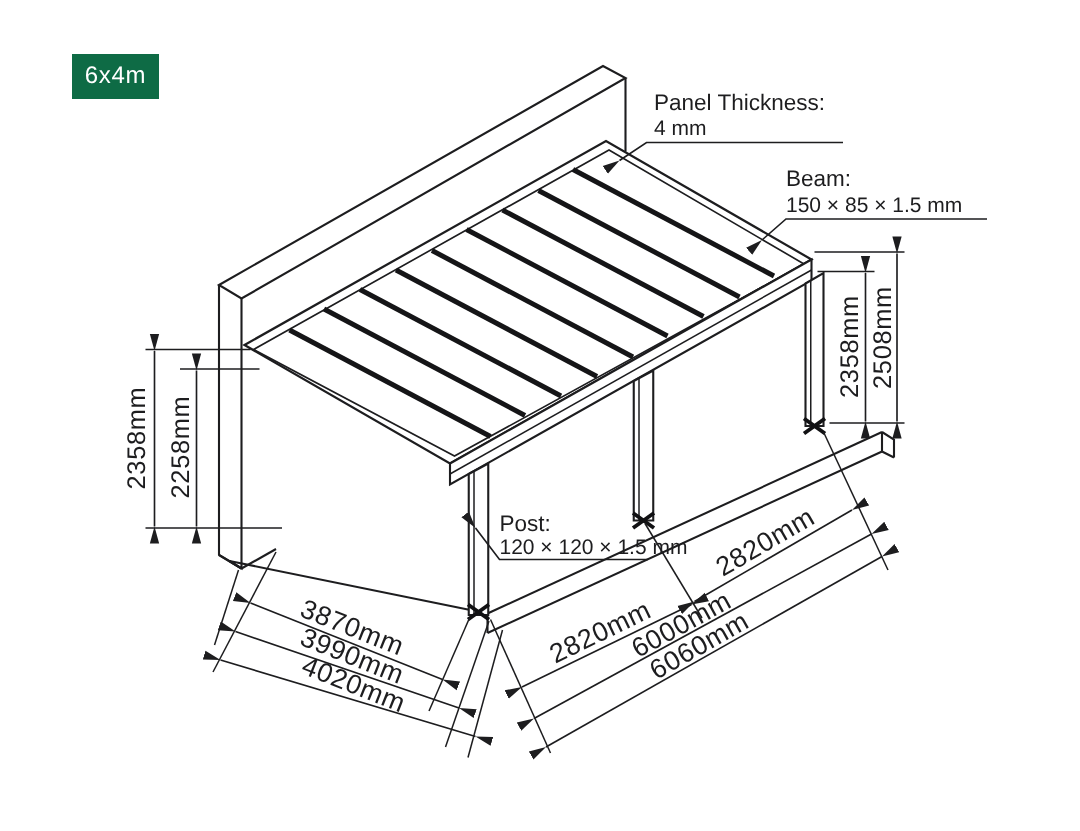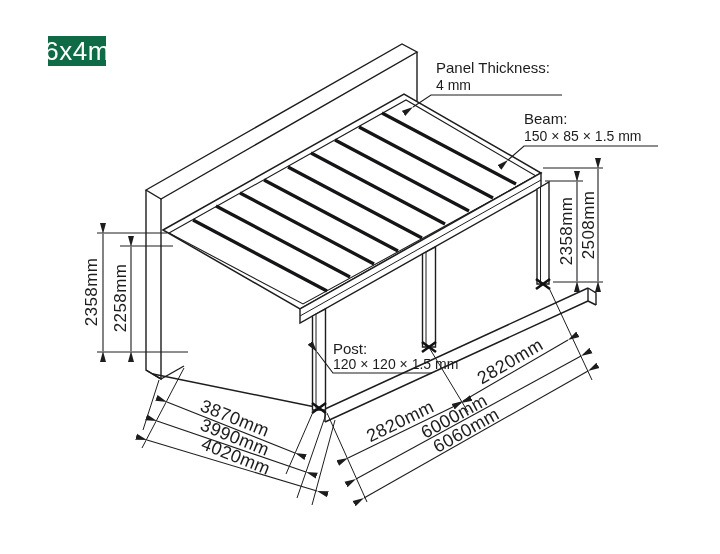--- a/index.html
+++ b/index.html
@@ -7,21 +7,21 @@
     position:relative;
     width:720px;height:554px;
     background:#ffffff;
     overflow:hidden;
     font-family:"Liberation Sans", sans-serif;
   }
   .size-badge{
     position:absolute;left:48px;top:36px;
     width:58px;height:30px;
     display:flex;align-items:center;justify-content:center;
-    font-size:26px;letter-spacing:0.5px;
+    font-size:16px;letter-spacing:0.5px;
     user-select:none;
   }
   svg text{
     font-family:"Liberation Sans", sans-serif;
     fill:#1d1d1f;
   }
   .lbl1{font-size:15px;}
   .lbl2{font-size:14px;}
   .dimv{font-size:17px;letter-spacing:0.4px;}
   .dimb{font-size:18px;letter-spacing:0.4px;}

